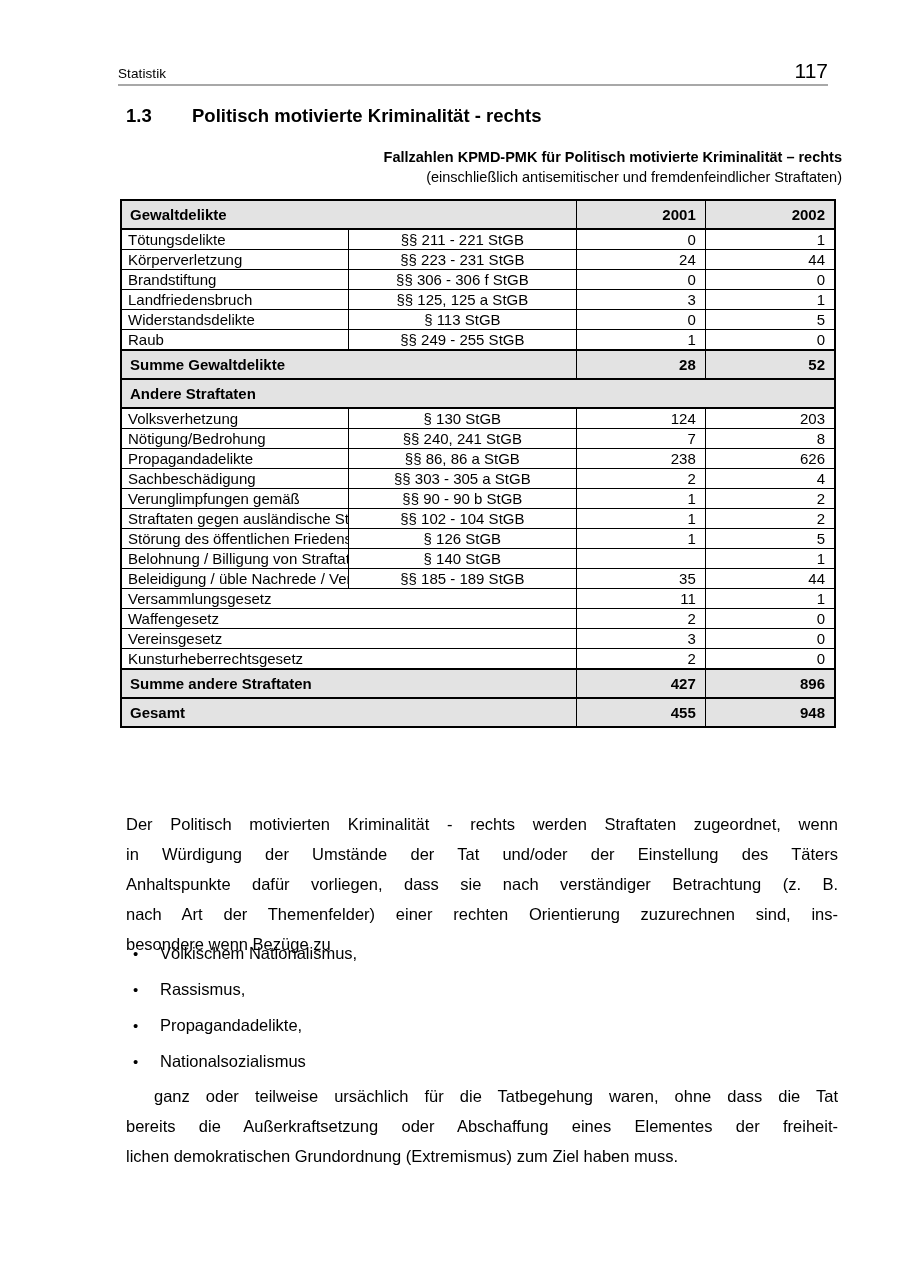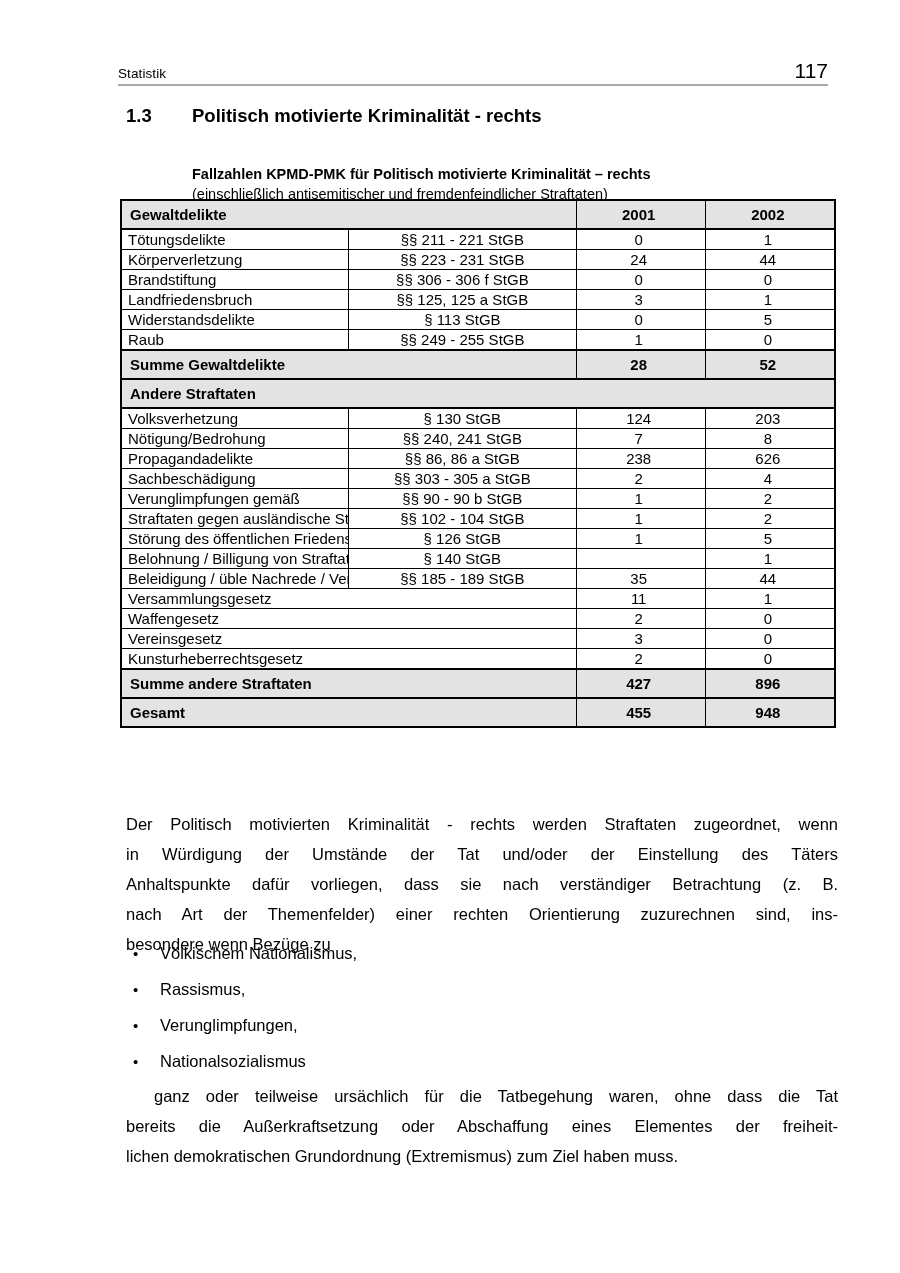--- a/index.html
+++ b/index.html
@@ -56,22 +56,23 @@
   }
   .section-head .num {
     width: 66px;
     flex: 0 0 66px;
   }
   .section-head .title { flex: 1; }
 
   .sub-head {
     position: absolute;
     left: 192px;
-    top: 165px;
+    top: 148px;
     width: 650px;
+    text-align: right;
   }
   .sub-head .line1 {
     font-size: 14.5px;
     font-weight: bold;
     line-height: 1.35;
   }
   .sub-head .line2 {
     font-size: 14.5px;
     line-height: 1.35;
   }
@@ -90,21 +91,21 @@
     border: 1px solid #000000;
     padding: 0 5px;
     height: 19px;
     line-height: 19px;
     vertical-align: middle;
     white-space: nowrap;
     overflow: hidden;
   }
   .stat-table .c-name   { width: 338px; text-align: left; }
   .stat-table .c-law    { width: 208px; text-align: center; }
-  .stat-table .c-num    { width: 85px;  text-align: center; padding-right: 9px; }
+  .stat-table .c-num    { width: 85px;  text-align: right; padding-right: 9px; }
 
   .stat-table tr.band td {
     background: #e3e3e3;
     font-weight: bold;
     height: 27px;
     line-height: 27px;
     border-top: 2px solid #000000;
     border-bottom: 2px solid #000000;
   }
   .stat-table tr.band.hdr td { border-top: 2px solid #000000; }
@@ -326,21 +327,21 @@
       <div class="bullet-row">
         <span class="dot">•</span>
         <span class="btext">Völkischem Nationalismus,</span>
       </div>
       <div class="bullet-row">
         <span class="dot">•</span>
         <span class="btext">Rassismus,</span>
       </div>
       <div class="bullet-row">
         <span class="dot">•</span>
-        <span class="btext">Verunglimpfungen,</span>
+        <span class="btext">Propagandadelikte,</span>
       </div>
       <div class="bullet-row">
         <span class="dot">•</span>
         <span class="btext">Nationalsozialismus</span>
       </div>
     </div>
 
   <div class="body-block para-2">
       <span style="text-align: justify; text-align-last: justify; margin-left: 28px;">ganz oder teilweise ursächlich für die Tatbegehung waren, ohne dass die Tat</span>
       <span style="text-align: justify; text-align-last: justify;">bereits die Außerkraftsetzung oder Abschaffung eines Elementes der freiheit-</span>

